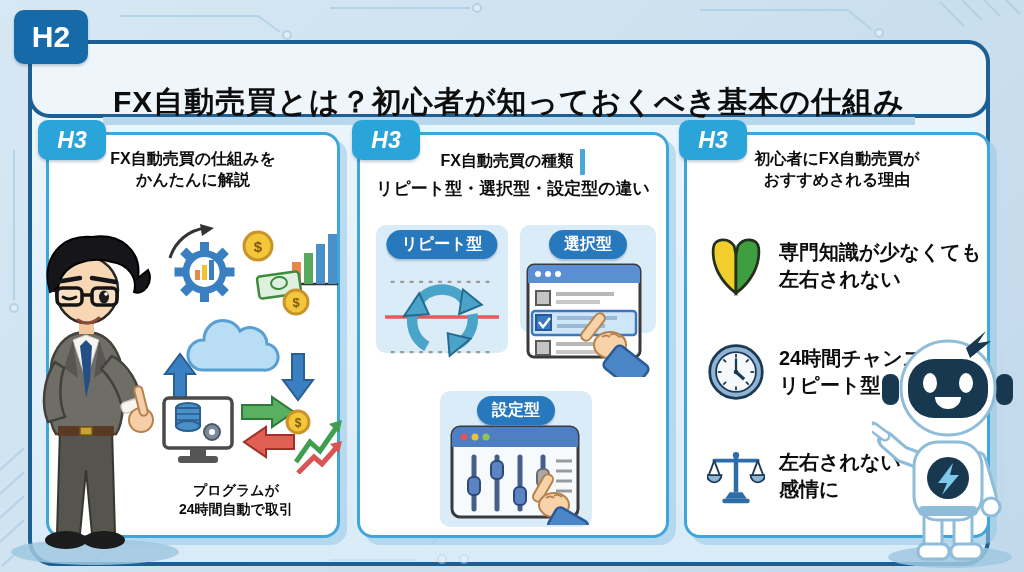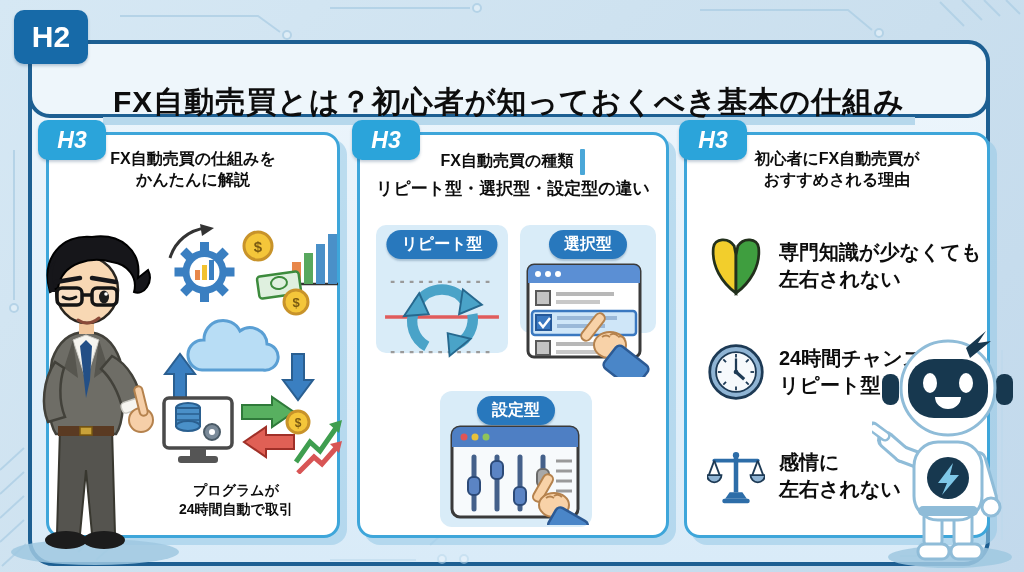--- a/index.html
+++ b/index.html
@@ -271,21 +271,21 @@
           <rect x="34" y="89" width="44" height="4" fill="#c8c8c8"></rect>
         <g>
           <rect x="66" y="50" width="10" height="32" rx="5" transform="rotate(38 71 66)" fill="#f8d2a8" stroke="#b5824d" stroke-width="2"></rect>
           <ellipse cx="88" cy="84" rx="16" ry="13" fill="#f8d2a8" stroke="#b5824d" stroke-width="2"></ellipse>
           <path d="M80,76 q4,-3 8,0 M88,74 q4,-3 8,1 M96,76 q4,-2 7,2" stroke="#b5824d" stroke-width="1.8" fill="none"></path>
           <rect x="84" y="92" width="40" height="28" rx="5" transform="rotate(38 104 106)" fill="#4a86c8" stroke="#2c5a94" stroke-width="2.5"></rect>
         </g>
       </svg>
     </div>
 
-    <div class="typebox" style="left:80px;top:256px;width:152px;height:136px;border-radius:12px;">
+    <div class="typebox" style="left:80px;top:256px;width:152px;height:136px;">
       <div class="pill">設定型</div>
       <svg width="148" height="100" viewBox="0 0 148 100" style="position:absolute;left:2px;top:34px;">
         <rect x="10" y="2" width="126" height="90" rx="8" fill="#f7fafc" stroke="#3a3a3a" stroke-width="3"></rect>
         <path d="M10,10 a8,8 0 0 1 8,-8 h110 a8,8 0 0 1 8,8 v12 h-126 z" fill="#4e7fc4"></path>
         <circle cx="22" cy="12" r="3.5" fill="#e05555"></circle>
           <circle cx="33" cy="12" r="3.5" fill="#e8c23a"></circle>
           <circle cx="44" cy="12" r="3.5" fill="#8fc45a"></circle>
         <g stroke="#44608a" stroke-width="5" stroke-linecap="round">
           <line x1="32" y1="32" x2="32" y2="84"></line>
             <line x1="55" y1="32" x2="55" y2="84"></line>
@@ -368,22 +368,22 @@
             <line x1="8" y1="15" x2="14" y2="31"></line>
           <line x1="56" y1="15" x2="50" y2="31"></line>
             <line x1="56" y1="15" x2="62" y2="31"></line>
         </g>
         <path d="M0,31 a8,8 0 0 0 16,0 z" fill="#8fb4d4" stroke="#1d3a55" stroke-width="2"></path>
         <path d="M48,31 a8,8 0 0 0 16,0 z" fill="#8fb4d4" stroke="#1d3a55" stroke-width="2"></path>
         <polygon points="25,50 39,50 44,57 20,57" fill="#2d6da8"></polygon>
         <rect x="17" y="57" width="30" height="5" rx="2" fill="#2d6da8"></rect>
       </svg>
       <div class="reason-text">
+        <div>左右されない</div>
         <div>感情に</div>
-        <div>左右されない</div>
       </div>
     </div>
   </div>
   <div class="abs h-badge h3-badge" style="left:679px;top:120px;">
     <span>H3</span>
   </div>
 
   <svg class="abs" width="150" height="240" viewBox="0 0 150 240" style="left:872px;top:330px;z-index:7">
     <ellipse cx="78" cy="227" rx="62" ry="11" fill="#9fc8e0" opacity=".85"></ellipse>
 

